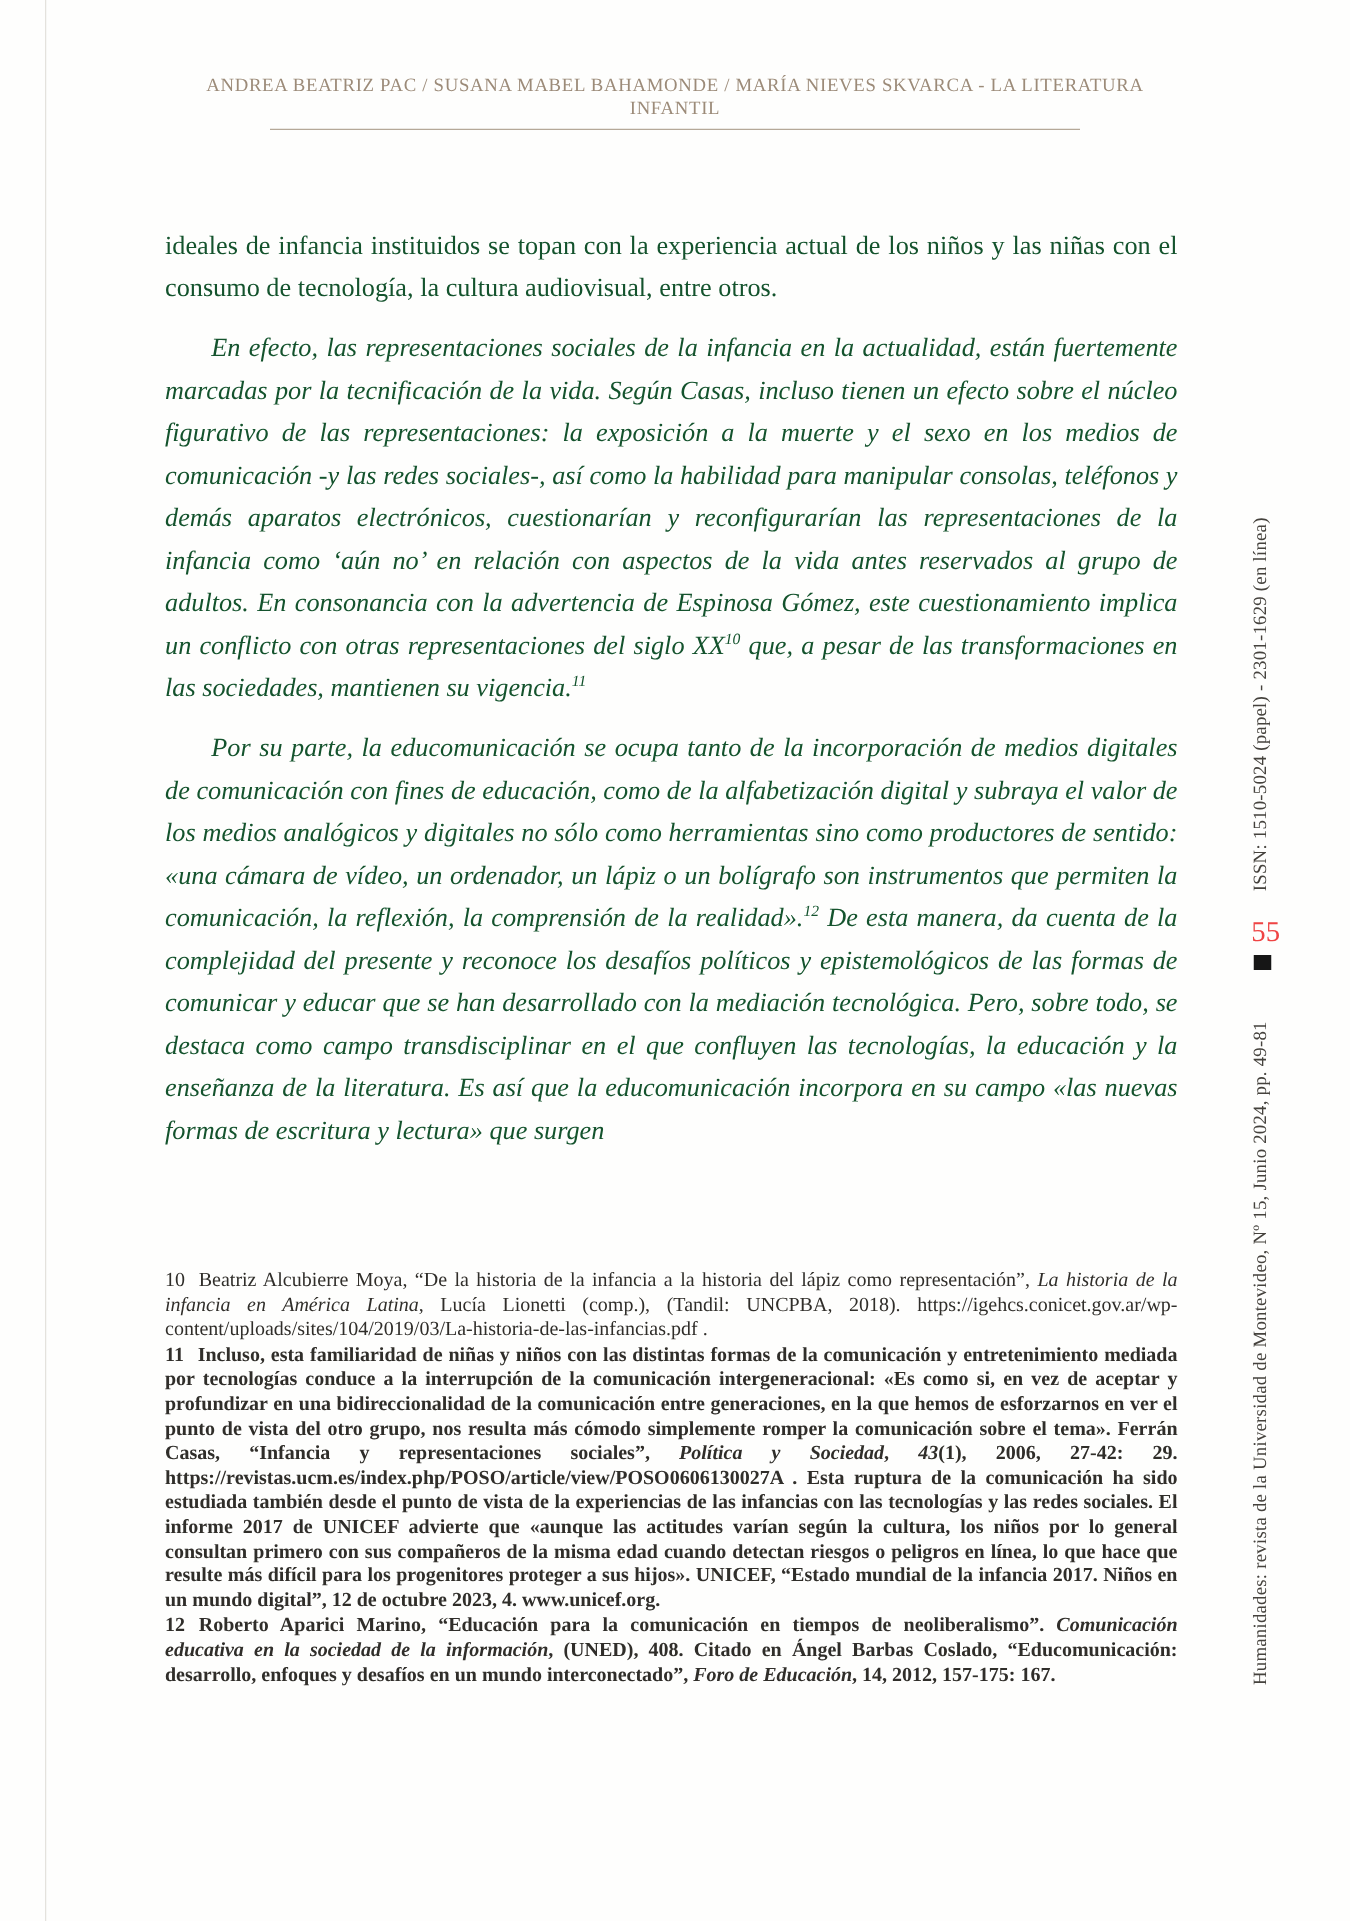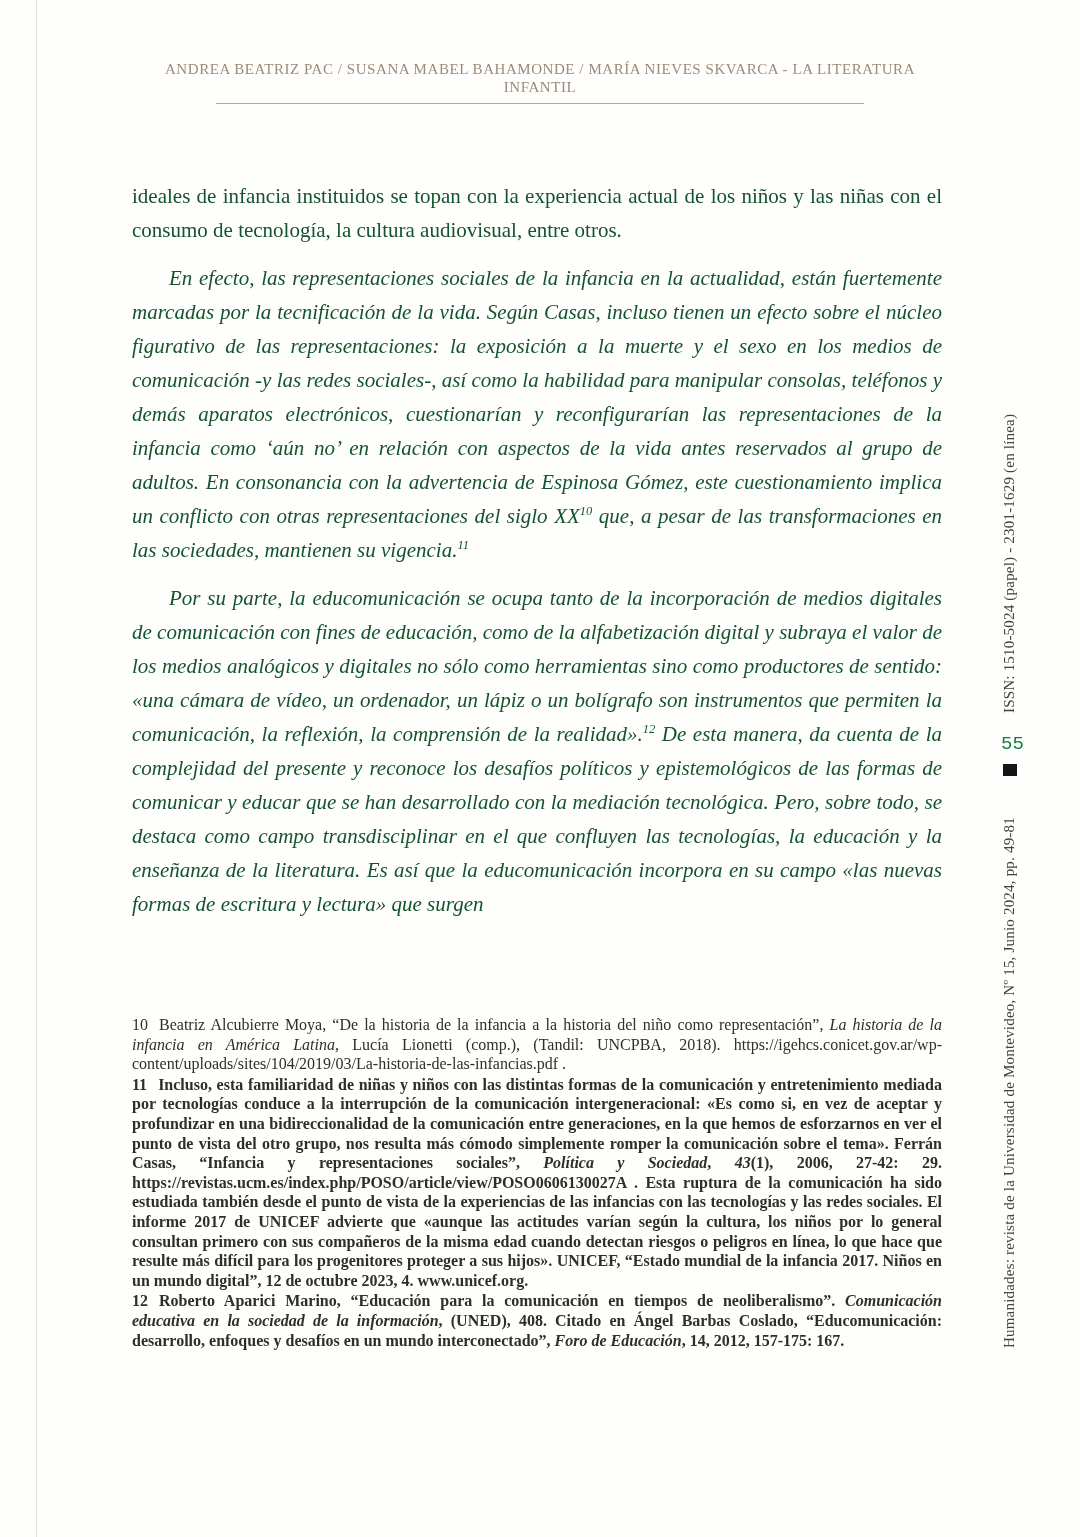--- a/index.html
+++ b/index.html
@@ -74,23 +74,22 @@
     white-space: nowrap;
     font-size: 15px;
     letter-spacing: 0.2px;
     color: #45423d;
   }
   .v-issn   { left: 1001px; top: 713px; }
   .v-journal{ left: 1001px; top: 1348px; }
   .page-number {
     position: absolute;
     left: 1001px; top: 733px;
-    font-size: 19px;
-    color: #15803d;
-    font-family: Liberation Mono, monospace;
+    font-size: 23px;
+    color: #ef4444;
   }
   .page-marker {
     position: absolute;
     left: 1003px; top: 764px;
     width: 14px; height: 12px;
     background: #161616;
   }
 </style>
 </head>
 <body>
@@ -104,21 +103,21 @@
     <div class="rh-rule"></div>
   </header>
 
   <main class="body-text">
     <p>ideales de infancia instituidos se topan con la experiencia actual de los niños y las niñas con el consumo de tecnología, la cultura audiovisual,  entre otros.</p>
     <p class="indent"><span>En efecto, las representaciones sociales de la infancia en la actualidad, están fuertemente marcadas por la tecnificación de la vida. Según Casas, incluso tienen un efecto sobre el núcleo figurativo de las representaciones: la exposición a la muerte y el sexo en los medios de comunicación -y las redes sociales-, así como la habilidad para manipular consolas, teléfonos y demás aparatos electrónicos, cuestionarían y reconfigurarían las representaciones de la infancia como ‘aún no’ en relación con aspectos de la vida antes reservados al grupo de adultos. En consonancia con la advertencia de Espinosa Gómez, este cuestionamiento implica un conflicto con otras representaciones del siglo XX</span><sup class="fn-ref">10</sup><span> que, a pesar de las transformaciones en las sociedades, mantienen su vigencia.</span><sup class="fn-ref">11</sup></p>
     <p class="indent"><span>Por su parte, la educomunicación se ocupa tanto de la incorporación de medios digitales de comunicación con fines de educación, como de la alfabetización digital y subraya el valor de los medios analógicos y digitales no sólo como herramientas sino como productores de sentido: «una cámara de vídeo, un ordenador, un lápiz o un bolígrafo son instrumentos que permiten la comunicación, la reflexión, la comprensión de la realidad».</span><sup class="fn-ref">12</sup><span> De esta manera, da cuenta de la complejidad del presente y reconoce los desafíos políticos y epistemológicos de las formas de comunicar y educar que se han desarrollado con la mediación tecnológica. Pero, sobre todo, se destaca como campo transdisciplinar en el que confluyen las tecnologías, la educación y la enseñanza de la literatura. Es así que la educomunicación incorpora en su campo «las nuevas formas de escritura y lectura» que surgen</span></p>
   </main>
 
   <section class="footnotes">
-    <p><span class="fn-num">10</span><span>Beatriz Alcubierre Moya, “De la historia de la infancia a la historia del niño como representación”, </span><i>La historia de la infancia en América Latina</i><span>, Lucía Lionetti (comp.), (Tandil: UNCPBA, 2018). https://igehcs.conicet.gov.ar/wp-content/uploads/sites/104/2019/03/La-historia-de-las-infancias.pdf .</span></p>
+    <p><span class="fn-num">10</span><span>Beatriz Alcubierre Moya, “De la historia de la infancia a la historia del lápiz como representación”, </span><i>La historia de la infancia en América Latina</i><span>, Lucía Lionetti (comp.), (Tandil: UNCPBA, 2018). https://igehcs.conicet.gov.ar/wp-content/uploads/sites/104/2019/03/La-historia-de-las-infancias.pdf .</span></p>
     <p><span class="fn-num">11</span><span>Incluso, esta familiaridad de niñas y niños con las distintas formas de la comunicación y entretenimiento mediada por tecnologías conduce a la interrupción de la comunicación intergeneracional: «Es como si, en vez de aceptar y profundizar en una bidireccionalidad de la comunicación entre generaciones, en la que hemos de esforzarnos en ver el punto de vista del otro grupo, nos resulta más cómodo simplemente romper la comunicación sobre el tema».  Ferrán Casas, “Infancia y representaciones sociales”, </span><i>Política y Sociedad</i><span>, </span><i>43</i><span>(1), 2006, 27-42: 29. https://revistas.ucm.es/index.php/POSO/article/view/POSO0606130027A . Esta ruptura de la comunicación ha sido estudiada también desde el punto de vista de la experiencias de las infancias con las tecnologías y las redes sociales. El informe 2017 de UNICEF advierte que «aunque las actitudes varían según la cultura, los niños por lo general consultan primero con sus compañeros de la misma edad cuando detectan riesgos o peligros en línea, lo que hace que resulte más difícil para los progenitores proteger a sus hijos». UNICEF, “Estado mundial de la infancia 2017. Niños en un mundo digital”, 12 de octubre 2023, 4. www.unicef.org.</span></p>
     <p><span class="fn-num">12</span><span>Roberto Aparici Marino, “Educación para la comunicación en tiempos de neoliberalismo”. </span><i>Comunicación educativa en la sociedad de la información</i><span>, (UNED), 408. Citado en Ángel Barbas Coslado, “Educomunicación: desarrollo, enfoques y desafíos en un mundo interconectado”, </span><i>Foro de Educación</i><span>, 14, 2012, 157-175: 167.</span></p>
   </section>
 
   <aside>
     <div class="v-text v-issn">ISSN: 1510-5024 (papel) - 2301-1629 (en línea)</div>
     <div class="page-number">55</div>
     <div class="page-marker"></div>
     <div class="v-text v-journal">Humanidades: revista de la Universidad de Montevideo, Nº 15, Junio 2024, pp. 49-81</div>
   </aside>

